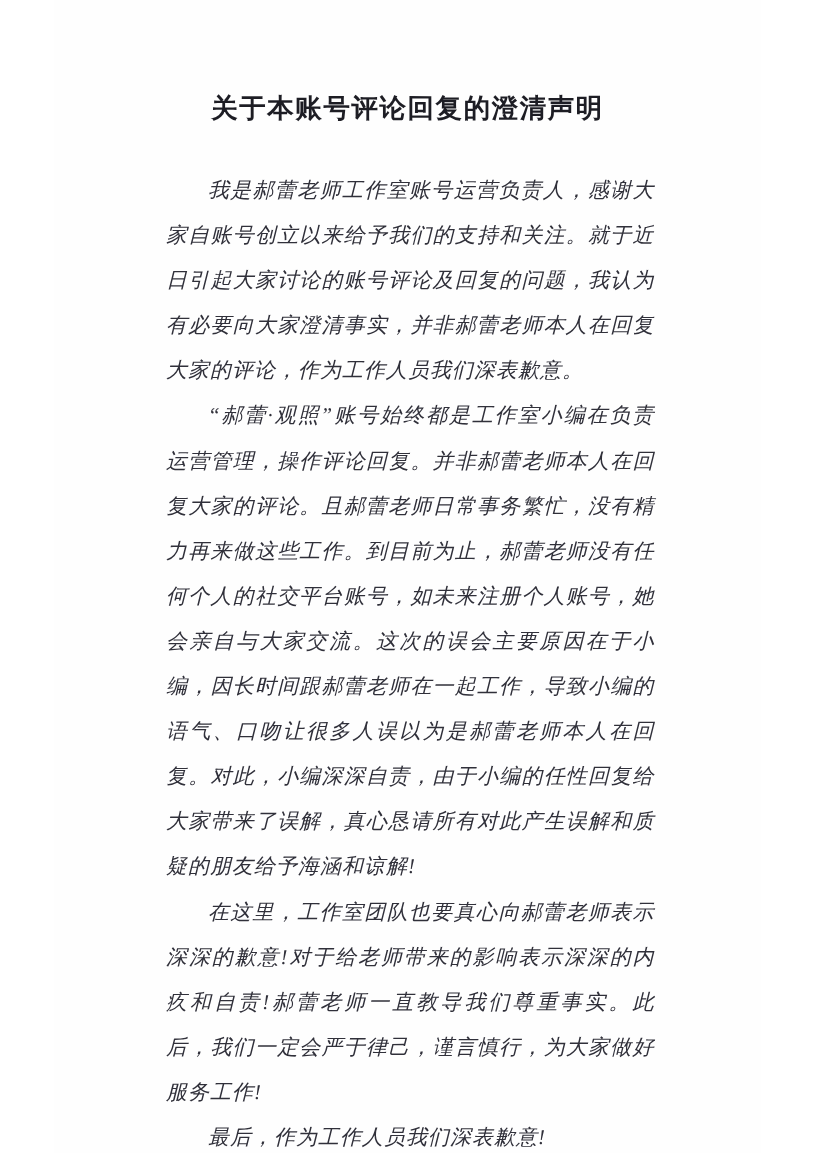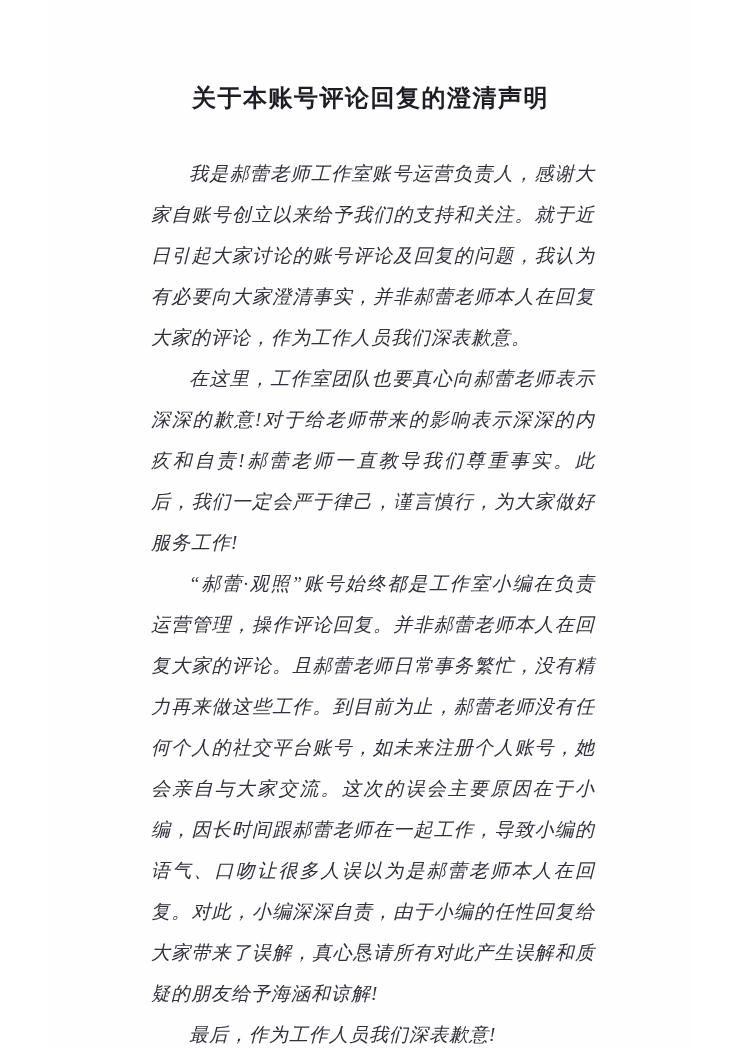--- a/index.html
+++ b/index.html
@@ -58,21 +58,21 @@
 </head>
 <body>
 
 <div class="page">
   <h1 class="doc-title">关于本账号评论回复的澄清声明</h1>
 
   <div class="doc-body">
 
     <p>我是郝蕾老师工作室账号运营负责人，感谢大家自账号创立以来给予我们的支持和关注。就于近日引起大家讨论的账号评论及回复的问题，我认为有必要向大家澄清事实，并非郝蕾老师本人在回复大家的评论，作为工作人员我们深表歉意。</p>
 
+    <p>“郝蕾·观照”账号始终都是工作室小编在负责运营管理，操作评论回复。并非郝蕾老师本人在回复大家的评论。且郝蕾老师日常事务繁忙，没有精力再来做这些工作。到目前为止，郝蕾老师没有任何个人的社交平台账号，如未来注册个人账号，她会亲自与大家交流。这次的误会主要原因在于小编，因长时间跟郝蕾老师在一起工作，导致小编的语气、口吻让很多人误以为是郝蕾老师本人在回复。对此，小编深深自责，由于小编的任性回复给大家带来了误解，真心恳请所有对此产生误解和质疑的朋友给予海涵和谅解!</p>
+
     <p>在这里，工作室团队也要真心向郝蕾老师表示深深的歉意!对于给老师带来的影响表示深深的内疚和自责!郝蕾老师一直教导我们尊重事实。此后，我们一定会严于律己，谨言慎行，为大家做好服务工作!</p>
-
-    <p>“郝蕾·观照”账号始终都是工作室小编在负责运营管理，操作评论回复。并非郝蕾老师本人在回复大家的评论。且郝蕾老师日常事务繁忙，没有精力再来做这些工作。到目前为止，郝蕾老师没有任何个人的社交平台账号，如未来注册个人账号，她会亲自与大家交流。这次的误会主要原因在于小编，因长时间跟郝蕾老师在一起工作，导致小编的语气、口吻让很多人误以为是郝蕾老师本人在回复。对此，小编深深自责，由于小编的任性回复给大家带来了误解，真心恳请所有对此产生误解和质疑的朋友给予海涵和谅解!</p>
 
     <p>最后，作为工作人员我们深表歉意!</p>
 
     <div class="doc-date">2024 年 6 月 14 日</div>
   </div>
 </div>
 
 </body></html>

